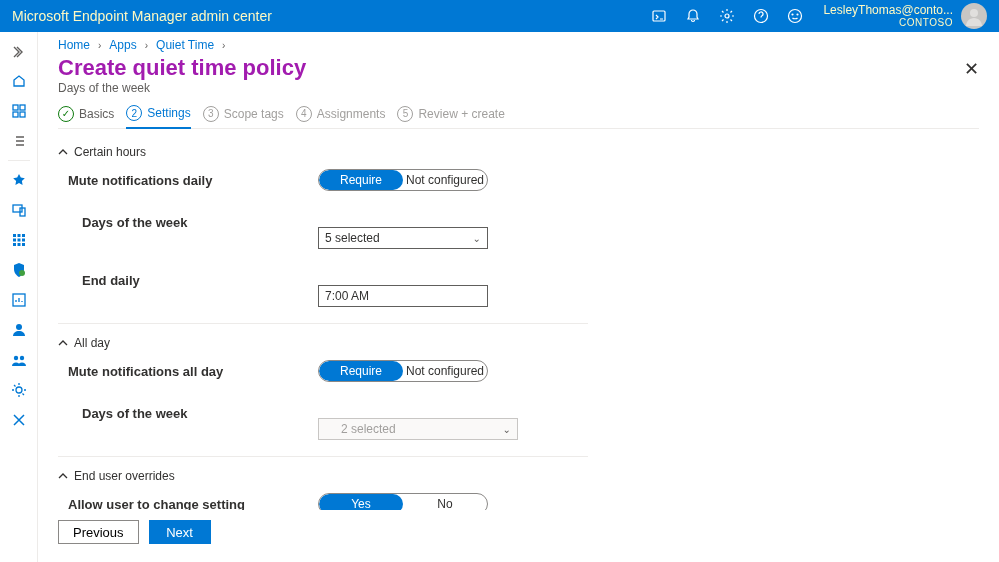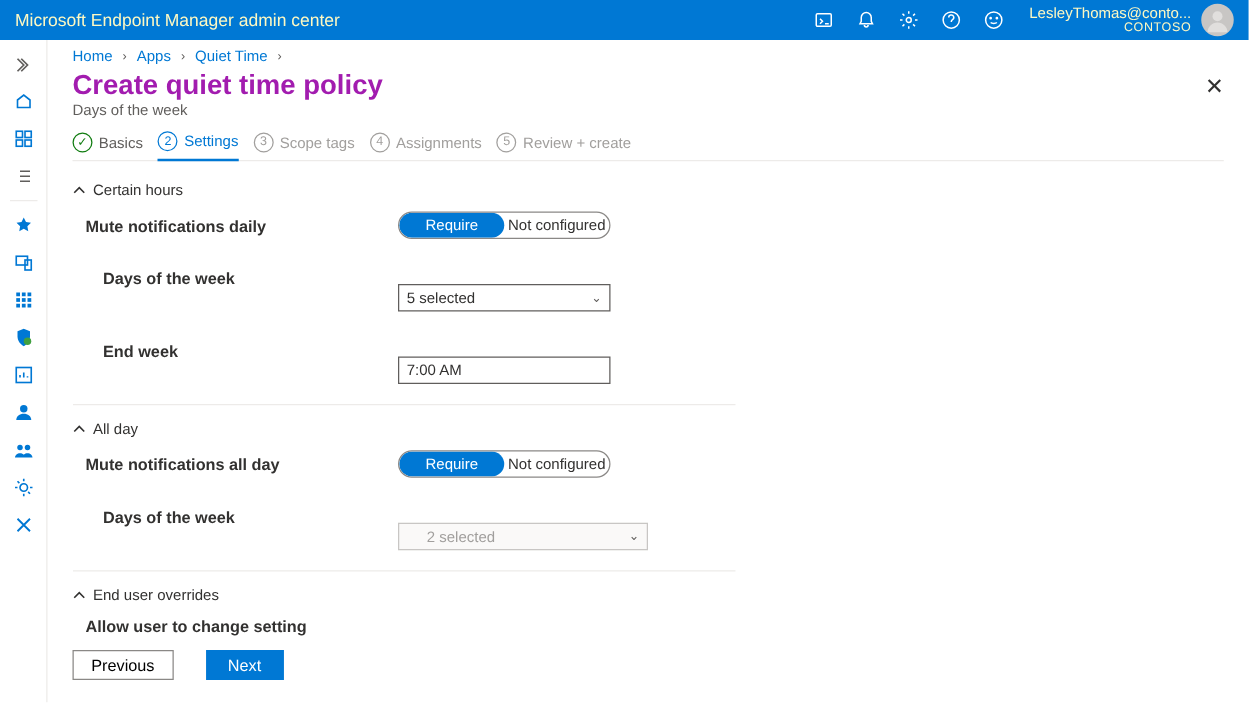--- a/index.html
+++ b/index.html
@@ -57,21 +57,21 @@
     .pill-opt.selected { background: #0078d4; color: #fff; border-radius: 11px; }
     
     
     .dropdown, .textbox { width: 170px; height: 22px; border: 1px solid #605e5c; background: #fff; font-size: 12px; padding: 0 6px; display: flex; align-items: center; justify-content: space-between; cursor: pointer; margin-top: 32px; }
     .dropdown.wide { width: 200px; padding-left: 22px; }
     .dropdown.disabled { color: #a19f9d; border-color: #c8c6c4; background: #faf9f8; }
     .textbox { cursor: text; }
     .chev { font-size: 10px; color: #605e5c; }
     
     
-    .footer { padding: 10px 0 18px 0; display: flex; gap: 26px; }
+    .footer { padding: 10px 0 18px 0; display: flex; gap: 10px; }
     .btn { min-width: 62px; height: 24px; padding: 0 14px; border: 1px solid #8a8886; background: #fff; font-size: 13px; cursor: pointer; display: flex; align-items: center; justify-content: center; }
     .btn.primary { background: #0078d4; border-color: #0078d4; color: #fff; }
   </style>
 </head>
 <body>
 
 <div class="header-bar">
   <span class="header-title">Microsoft Endpoint Manager admin center</span>
   <div class="header-spacer"></div>
   <div class="header-icons">
@@ -260,21 +260,21 @@
           </div>
         </div>
         <div class="row">
           <div class="row-label bold indent">Days of the week</div>
           <div class="dropdown">
             <span>5 selected</span>
             <span class="chev">⌄</span>
           </div>
         </div>
         <div class="row">
-          <div class="row-label bold indent">End week</div>
+          <div class="row-label bold indent">End daily</div>
           <div class="textbox">
             <span>7:00 AM</span>
           </div>
         </div>
       </div>
 
       <div class="section-body">
         <div class="section-hdr">
           <svg width="10" height="10" viewBox="0 0 10 10">
               <path d="M1 7l4-4 4 4" fill="none" stroke="#323130" stroke-width="1.3"></path>
@@ -299,20 +299,24 @@
 
       <div class="section-body last">
         <div class="section-hdr">
           <svg width="10" height="10" viewBox="0 0 10 10">
               <path d="M1 7l4-4 4 4" fill="none" stroke="#323130" stroke-width="1.3"></path>
             </svg>
           <span>End user overrides</span>
         </div>
         <div class="row">
           <div class="row-label bold">Allow user to change setting</div>
+          <div class="pill">
+            <div class="pill-opt selected">Yes</div>
+            <div class="pill-opt">No</div>
+          </div>
         </div>
       </div>
     </div>
 
     <div class="footer">
       <button class="btn">Previous</button>
       <button class="btn primary">Next</button>
     </div>
   </div>
 </div>

